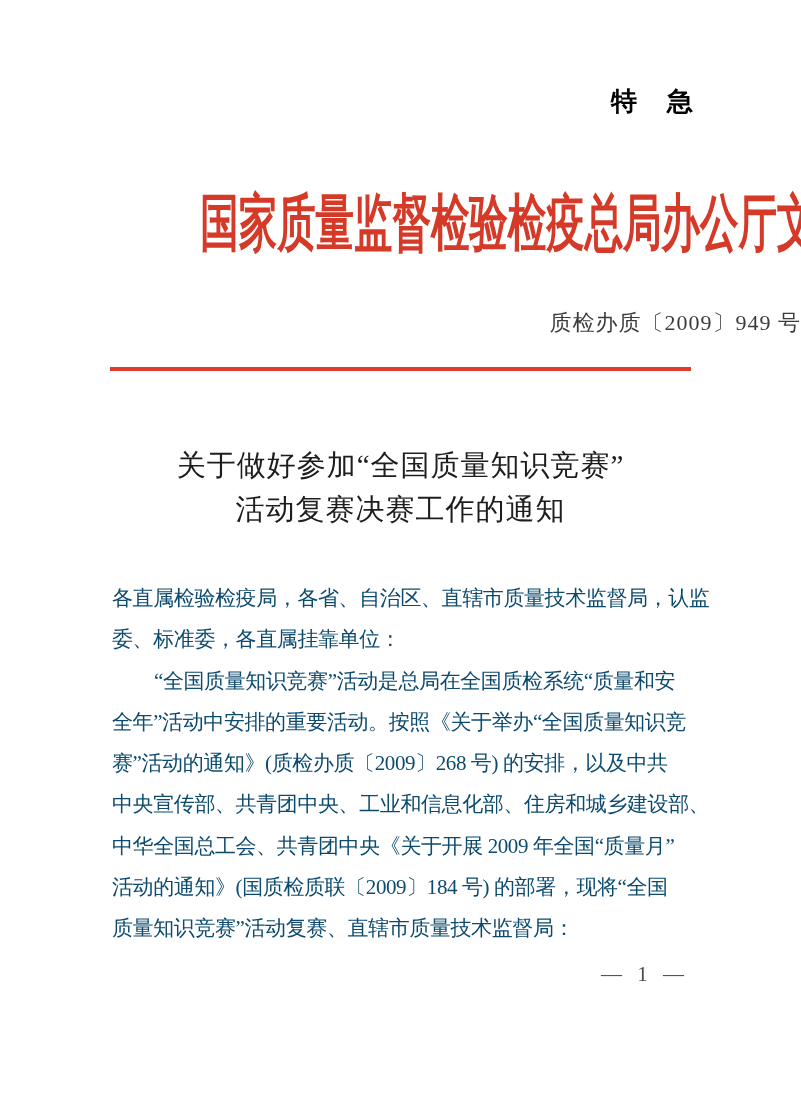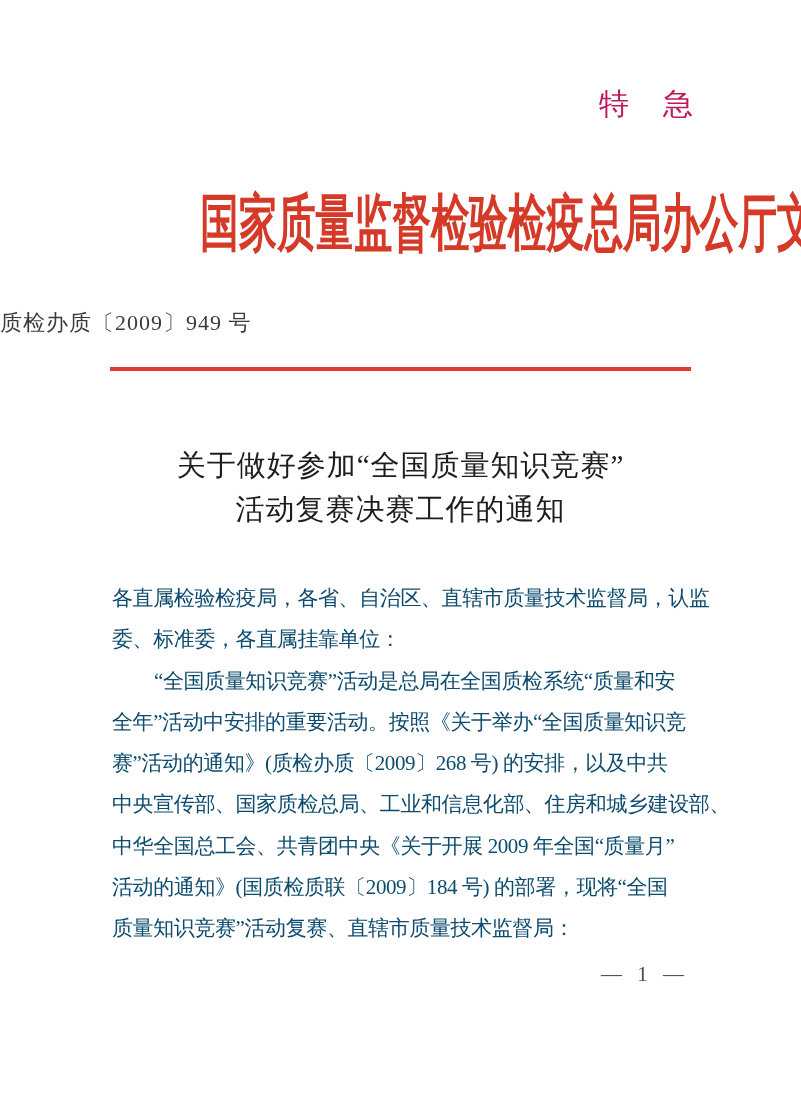--- a/index.html
+++ b/index.html
@@ -12,24 +12,24 @@
     width: 801px;
     height: 1105px;
     background: #ffffff;
     overflow: hidden;
     font-family: "Liberation Serif", serif;
   }
   .urgency {
     position: absolute;
     top: 84px;
     right: 106px;
-    font-size: 30px;
-    font-weight: 400;
+    font-size: 26px;
+    font-weight: 700;
     letter-spacing: 2px;
-    color: #be185d;
+    color: #000000;
     font-family: "Liberation Sans", sans-serif;
     white-space: nowrap;
   }
   .org-title-wrap {
     position: absolute;
     top: 190px;
     left: 0;
     width: 801px;
     text-align: center;
     white-space: nowrap;
@@ -43,21 +43,21 @@
     transform: scaleX(0.62);
     transform-origin: 50% 50%;
     white-space: nowrap;
     letter-spacing: 0px;
   }
   .doc-number {
     position: absolute;
     top: 308px;
     left: 0;
     width: 801px;
-    text-align: left;
+    text-align: right;
     font-size: 22px;
     color: #3b3b3b;
     letter-spacing: 1px;
   }
   .red-rule {
     position: absolute;
     top: 367px;
     left: 110px;
     width: 581px;
     height: 4px;
@@ -121,21 +121,21 @@
     <div>关于做好参加“全国质量知识竞赛”</div>
     <div>活动复赛决赛工作的通知</div>
   </div>
 
   <div class="body-text">
     <div class="line">各直属检验检疫局，各省、自治区、直辖市质量技术监督局，认监</div>
     <div class="line">委、标准委，各直属挂靠单位：</div>
     <div class="line indent">“全国质量知识竞赛”活动是总局在全国质检系统“质量和安</div>
     <div class="line">全年”活动中安排的重要活动。按照《关于举办“全国质量知识竞</div>
     <div class="line">赛”活动的通知》(质检办质〔2009〕268 号) 的安排，以及中共</div>
-    <div class="line">中央宣传部、国家质检总局、工业和信息化部、住房和城乡建设部、</div>
+    <div class="line">中央宣传部、共青团中央、工业和信息化部、住房和城乡建设部、</div>
     <div class="line">中华全国总工会、共青团中央《关于开展 2009 年全国“质量月”</div>
     <div class="line">活动的通知》(国质检质联〔2009〕184 号) 的部署，现将“全国</div>
     <div class="line">质量知识竞赛”活动复赛、直辖市质量技术监督局：</div>
   </div>
 
   <div class="page-number">— 1 —</div>
 
 </div>
 
 </body></html>

